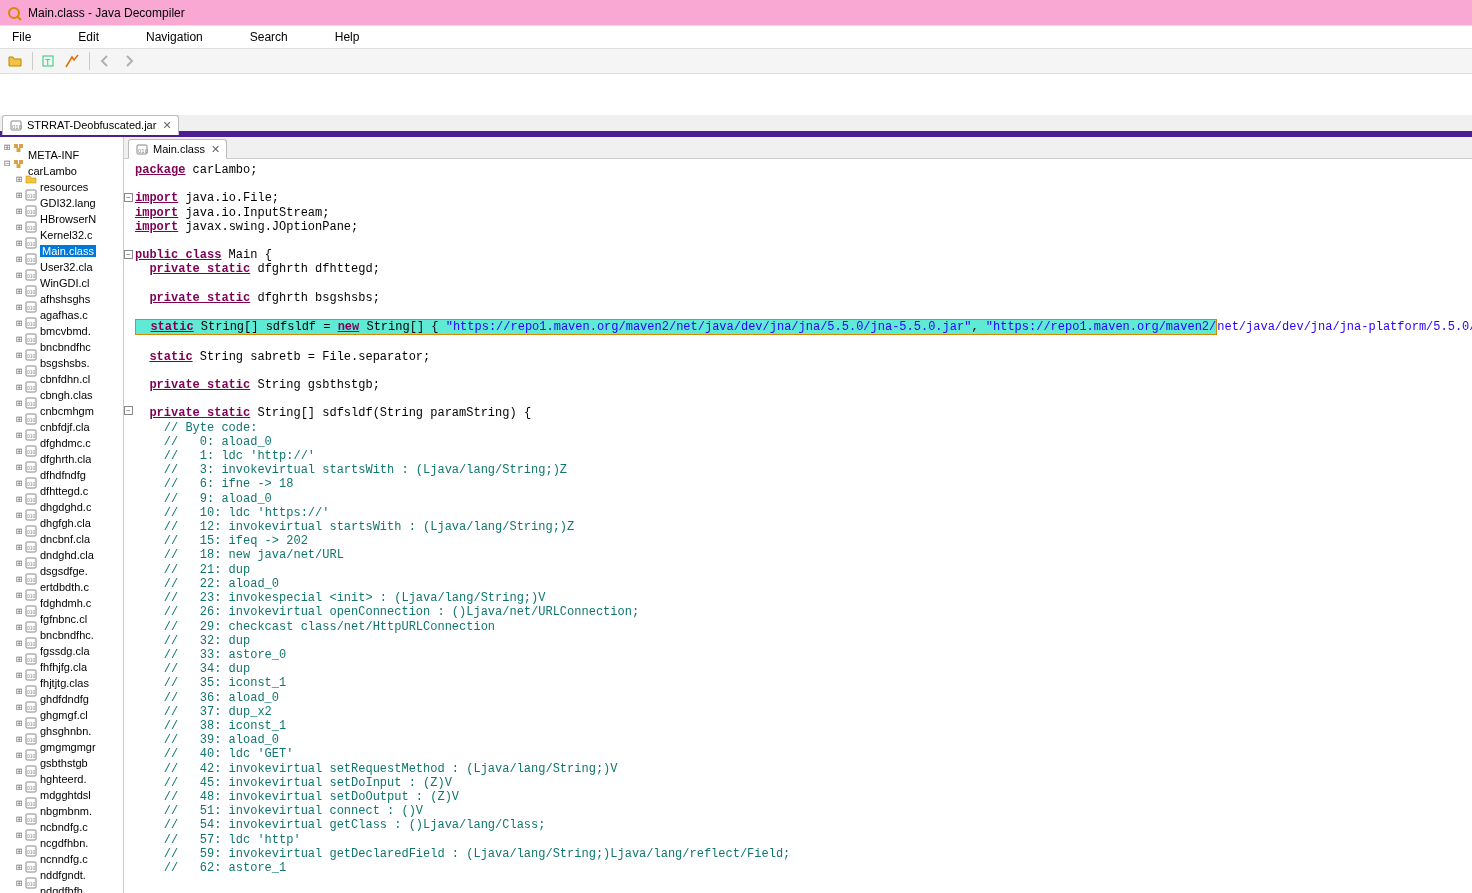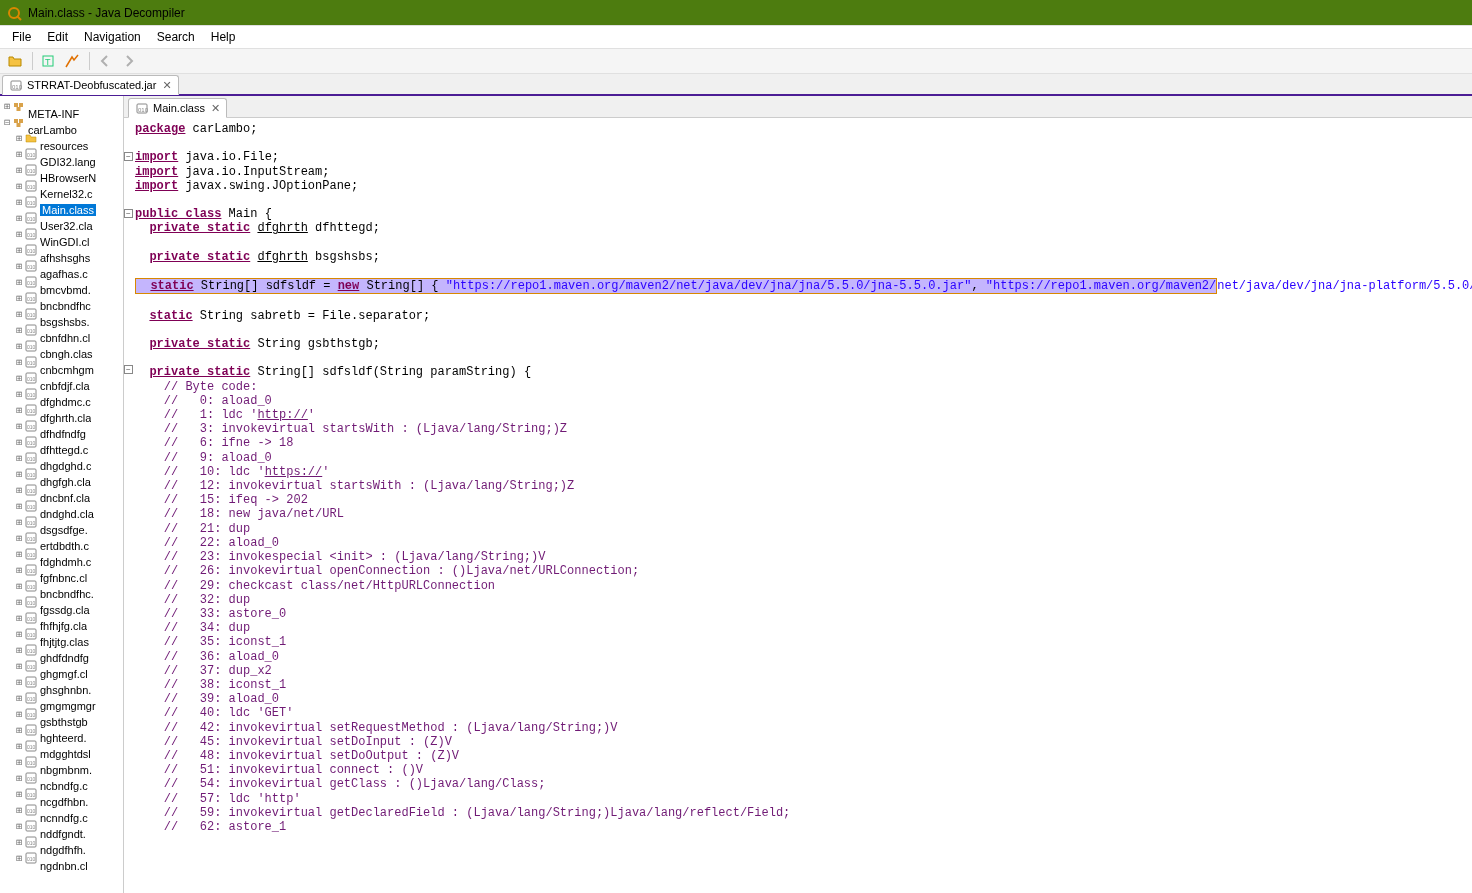--- a/index.html
+++ b/index.html
@@ -1,29 +1,29 @@
 <!DOCTYPE html>
 <html><head>
 <meta charset="utf-8">
 <style>
 * { margin: 0; padding: 0; box-sizing: border-box; }
 body { font-family: "Segoe UI", Tahoma, sans-serif; font-size: 12px; background: #fff; overflow: hidden; }
 
-.title-bar { height: 26px; display: flex; align-items: center; padding: 0 6px; background: #4d7c0f; border-bottom: 1px solid #e0e0e0; text-align: center; }
+.title-bar { height: 26px; display: flex; align-items: center; padding: 0 6px; background: #f9a8d4; border-bottom: 1px solid #e0e0e0; text-align: center; }
 .title-bar .app-icon { width: 16px; height: 16px; margin-right: 6px; }
 .title-bar .title-text { font-size: 12px; color: #000; }
 
-.menu-bar { height: 22px; display: flex; align-items: center; padding: 0 4px; background: #fff; }
+.menu-bar { height: 22px; display: flex; align-items: center; padding: 0 4px; background: #fff; gap: 31px; }
 .menu-bar .menu-item { padding: 2px 8px; cursor: default; }
 
 .toolbar { height: 26px; display: flex; align-items: center; padding: 0 4px; background: #f5f5f5; border-top: 1px solid #e0e0e0; border-bottom: 1px solid #e0e0e0; }
 .toolbar .tool-btn { width: 22px; height: 22px; display: flex; align-items: center; justify-content: center; margin-right: 2px; cursor: default; }
 .toolbar .tool-sep { width: 1px; height: 18px; background: #ccc; margin: 0 4px; }
 
-.tab-strip-outer { height: 22px; background: #f0f0f0; border-bottom: 2px solid #4c1d95; display: flex; align-items: flex-end; padding-left: 2px; }
+.tab-strip-outer { height: 22px; background: #f0f0f0; border-bottom: 6px solid #4c1d95; display: flex; padding-left: 2px; margin-top: 41px; }
 .file-tab { height: 20px; background: #fff; border: 1px solid #bbb; border-bottom: 1px solid #fff; display: flex; align-items: center; padding: 0 6px; font-size: 11px; border-top-left-radius: 3px; border-top-right-radius: 3px; margin-bottom: -1px; }
 .file-tab .tab-icon { width: 14px; height: 14px; margin-right: 4px; }
 .file-tab .close-x { margin-left: 6px; font-family: sans-serif; color: #666; }
 
 .main-area { display: flex; height: calc(893px - 26px - 22px - 26px - 22px); }
 
 .sidebar { width: 124px; border-right: 1px solid #ccc; overflow-y: auto; overflow-x: hidden; font-size: 11px; position: relative; }
 .sidebar::-webkit-scrollbar { width: 16px; }
 .sidebar::-webkit-scrollbar-track { background: #f0f0f0; }
 .sidebar::-webkit-scrollbar-thumb { background: #c0c0c0; border: 1px solid #a0a0a0; }
@@ -36,24 +36,24 @@
 .indent1 { padding-left: 14px; }
 
 .editor-area { flex: 1; display: flex; flex-direction: column; overflow: hidden; }
 .editor-tab-strip { height: 22px; background: #f0f0f0; border-bottom: 1px solid #ccc; display: flex; align-items: flex-end; padding-left: 4px; }
 .editor-content { flex: 1; display: flex; overflow: auto; font-family: Consolas, "Courier New", monospace; font-size: 12px; line-height: 14.2px; background: #fff; }
 .gutter { width: 14px; background: #fff; border-right: 0; color: #999; padding-top: 4px; }
 .gutter .fold { height: 14.2px; text-align: center; font-size: 9px; cursor: default; }
 .fold-box { display: inline-block; width: 9px; height: 9px; border: 1px solid #888; font-size: 8px; line-height: 7px; text-align: center; color: #555; background: #fff; }
 .code { padding: 4px 4px 4px 2px; white-space: pre; }
 .kw { color: #7f0055; font-weight: bold; text-decoration: underline; }
-.com { color: #701a75; }
+.com { color: #0f766e; }
 .str { color: #2a00ff; }
-.und { text-decoration: underline; }
-.hl-row { display: inline-block; border: 1px solid #d98800; background: #c4b5fd; }
+.und { }
+.hl-row { display: inline-block; border: 1px solid #d98800; background: #5eead4; }
 
 svg { display: block; }
 </style>
 </head>
 <body>
 
 <div class="title-bar">
   <span class="app-icon">
     <svg width="16" height="16">
         <circle cx="8" cy="8" r="5" fill="none" stroke="#d98800" stroke-width="2"></circle>

